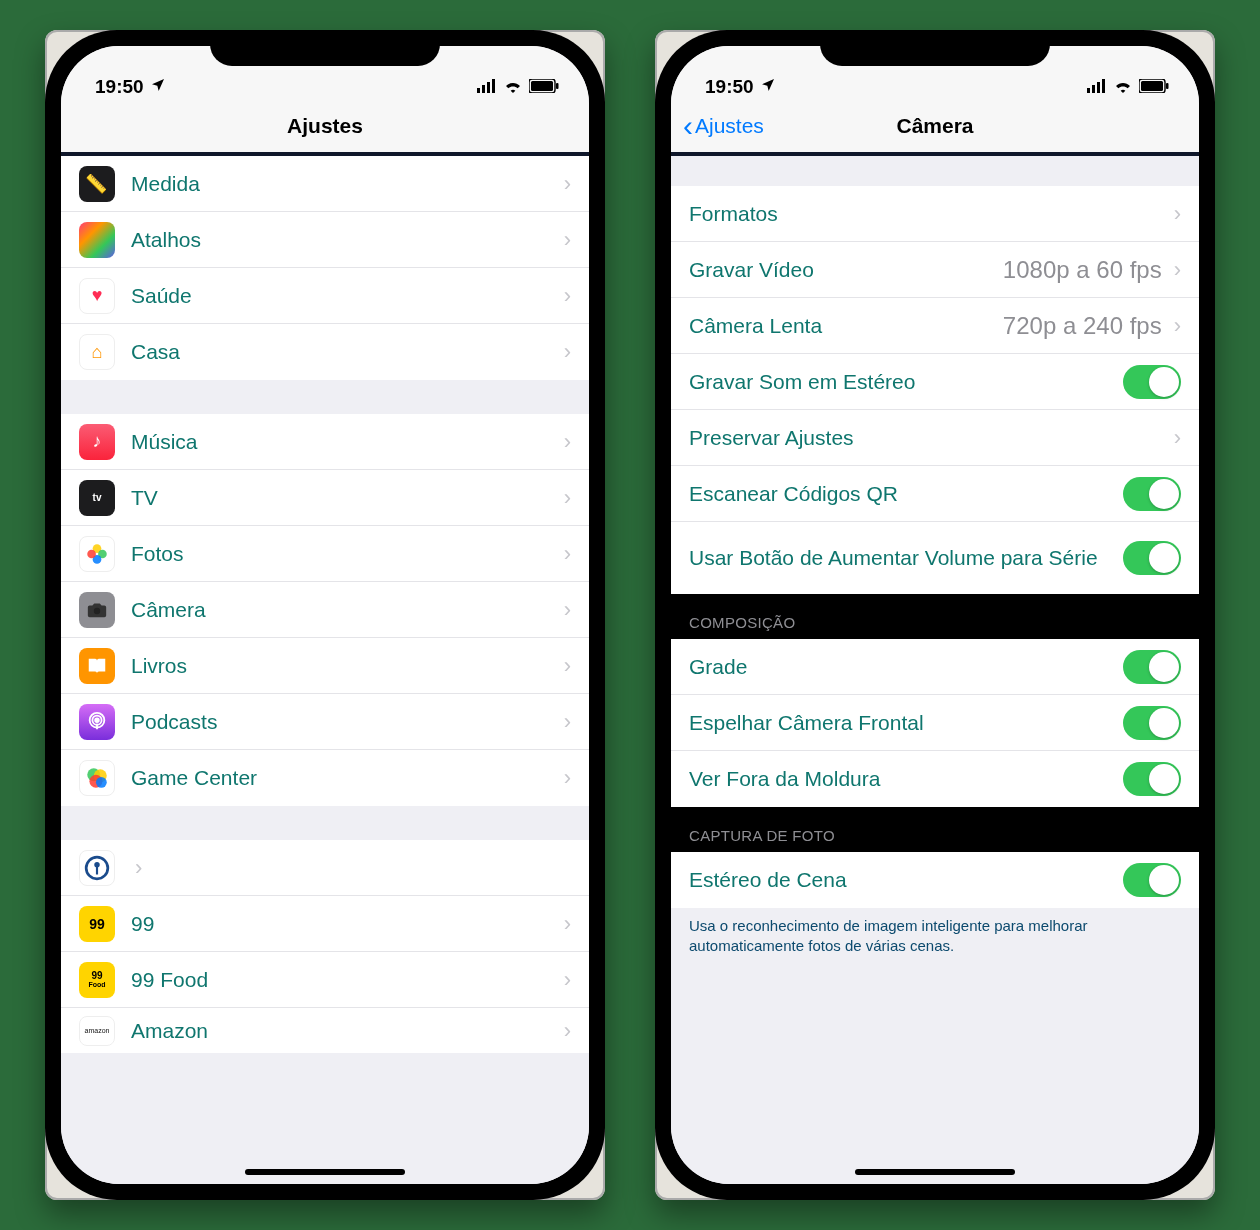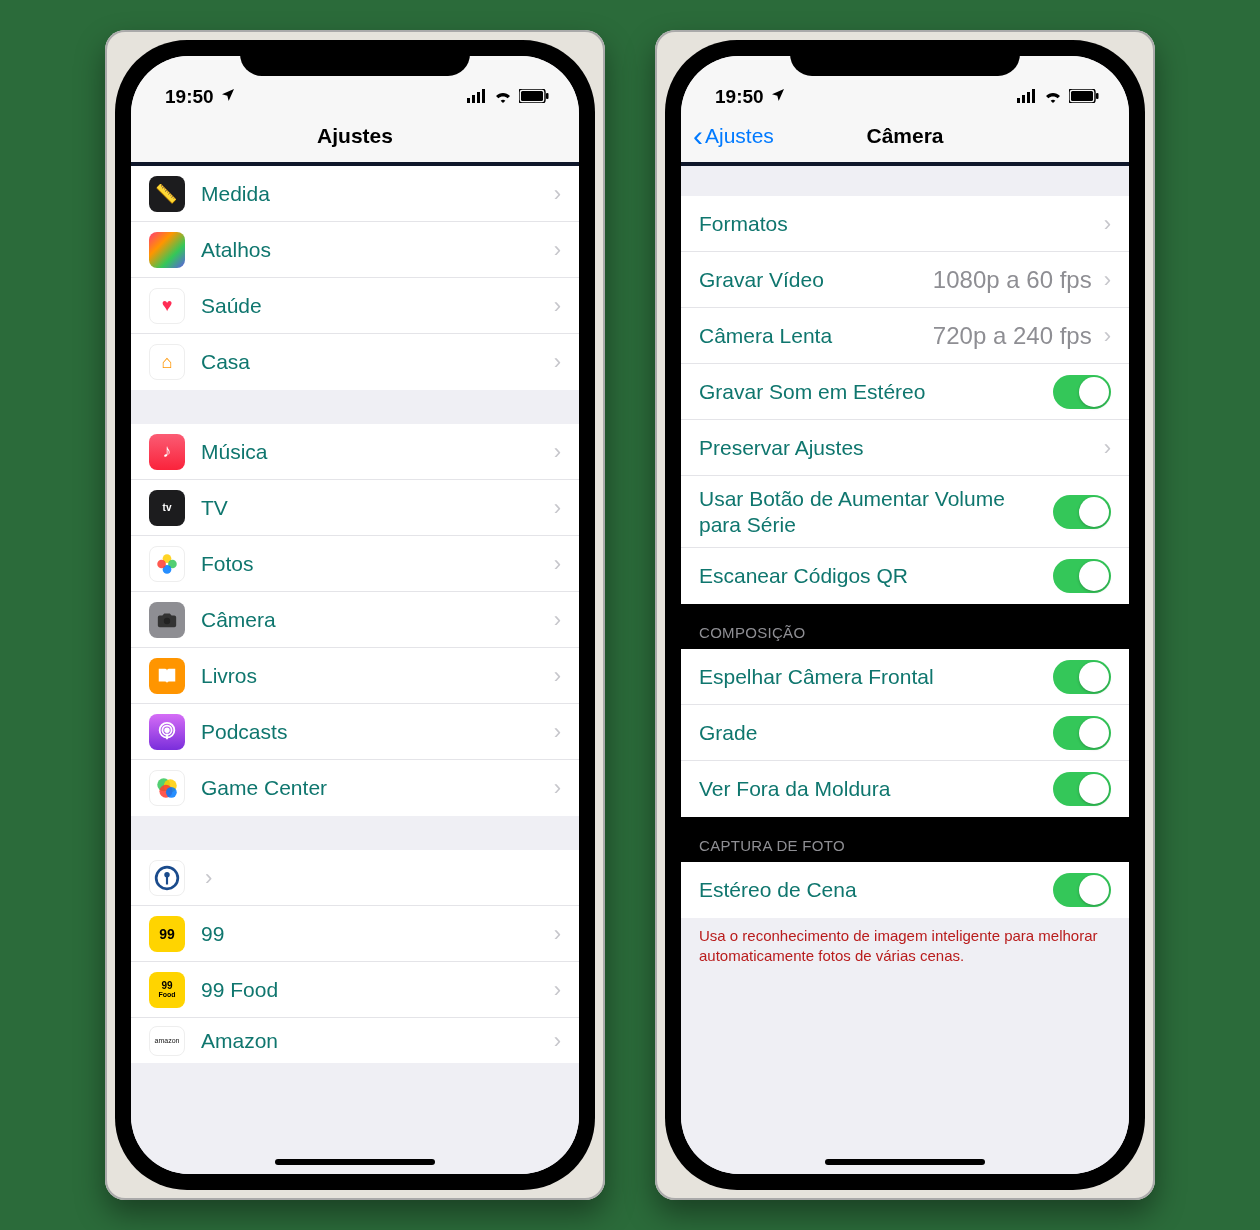--- a/index.html
+++ b/index.html
@@ -7,25 +7,24 @@
     background: #2b6b3a;
     width: 1260px;
     height: 1230px;
     font-family: -apple-system, "Helvetica Neue", Arial, sans-serif;
     display: flex;
     justify-content: center;
     align-items: center;
     gap: 50px;
   }
   .phone {
-    width: 500px;
+    width: 560px;
     height: 1170px;
     background: #e6e3dc;
-    border-radius: 20px;
-    padding: 10px;
+    border-radius: 12px;
     box-shadow: 0 0 0 2px #aaa inset, 0 14px 30px rgba(0,0,0,.4);
     position: relative;
   }
   .bezel {
     width: 100%;
     height: 100%;
     background: #000;
     border-radius: 72px;
     padding: 16px;
     position: relative;
@@ -104,21 +103,21 @@
   .group-header {
     font-size: 15px;
     color:#8e8e93;
     padding: 20px 18px 8px;
     text-transform: uppercase;
     background:#000000;
     letter-spacing: .3px;
   }
   .group-footer {
     font-size: 15px;
-    color:#b91c1c;
+    color:#0c4a6e;
     padding: 8px 18px 12px;
     background:#efeff4;
     line-height:1.35;
   }
   .row {
     display:flex;
     align-items:center;
     padding: 0 18px;
     min-height: 56px;
     border-bottom: 1px solid #e4e4e8;
@@ -405,44 +404,44 @@
           <div class="row">
             <div class="label">Gravar Som em Estéreo</div>
             <div class="toggle on">
                 <div class="knob"></div>
               </div>
           </div>
           <div class="row">
             <div class="label">Preservar Ajustes</div>
             <div class="chev">›</div>
           </div>
+          <div class="row">
+            <div class="label">Escanear Códigos QR</div>
+            <div class="toggle on">
+                <div class="knob"></div>
+              </div>
+          </div>
           <div class="row" style="min-height:72px">
             <div class="label" style="padding-right:10px">Usar Botão de Aumentar Volume para Série</div>
             <div class="toggle on">
                 <div class="knob"></div>
               </div>
           </div>
-          <div class="row">
-            <div class="label">Escanear Códigos QR</div>
-            <div class="toggle on">
-                <div class="knob"></div>
-              </div>
-          </div>
         </div>
 
         <div class="group-header">COMPOSIÇÃO</div>
         <div class="group" style="margin-top:0">
           <div class="row">
+            <div class="label">Grade</div>
+            <div class="toggle on">
+                <div class="knob"></div>
+              </div>
+          </div>
+          <div class="row">
             <div class="label">Espelhar Câmera Frontal</div>
-            <div class="toggle on">
-                <div class="knob"></div>
-              </div>
-          </div>
-          <div class="row">
-            <div class="label">Grade</div>
             <div class="toggle on">
                 <div class="knob"></div>
               </div>
           </div>
           <div class="row">
             <div class="label">Ver Fora da Moldura</div>
             <div class="toggle on">
                 <div class="knob"></div>
               </div>
           </div>

